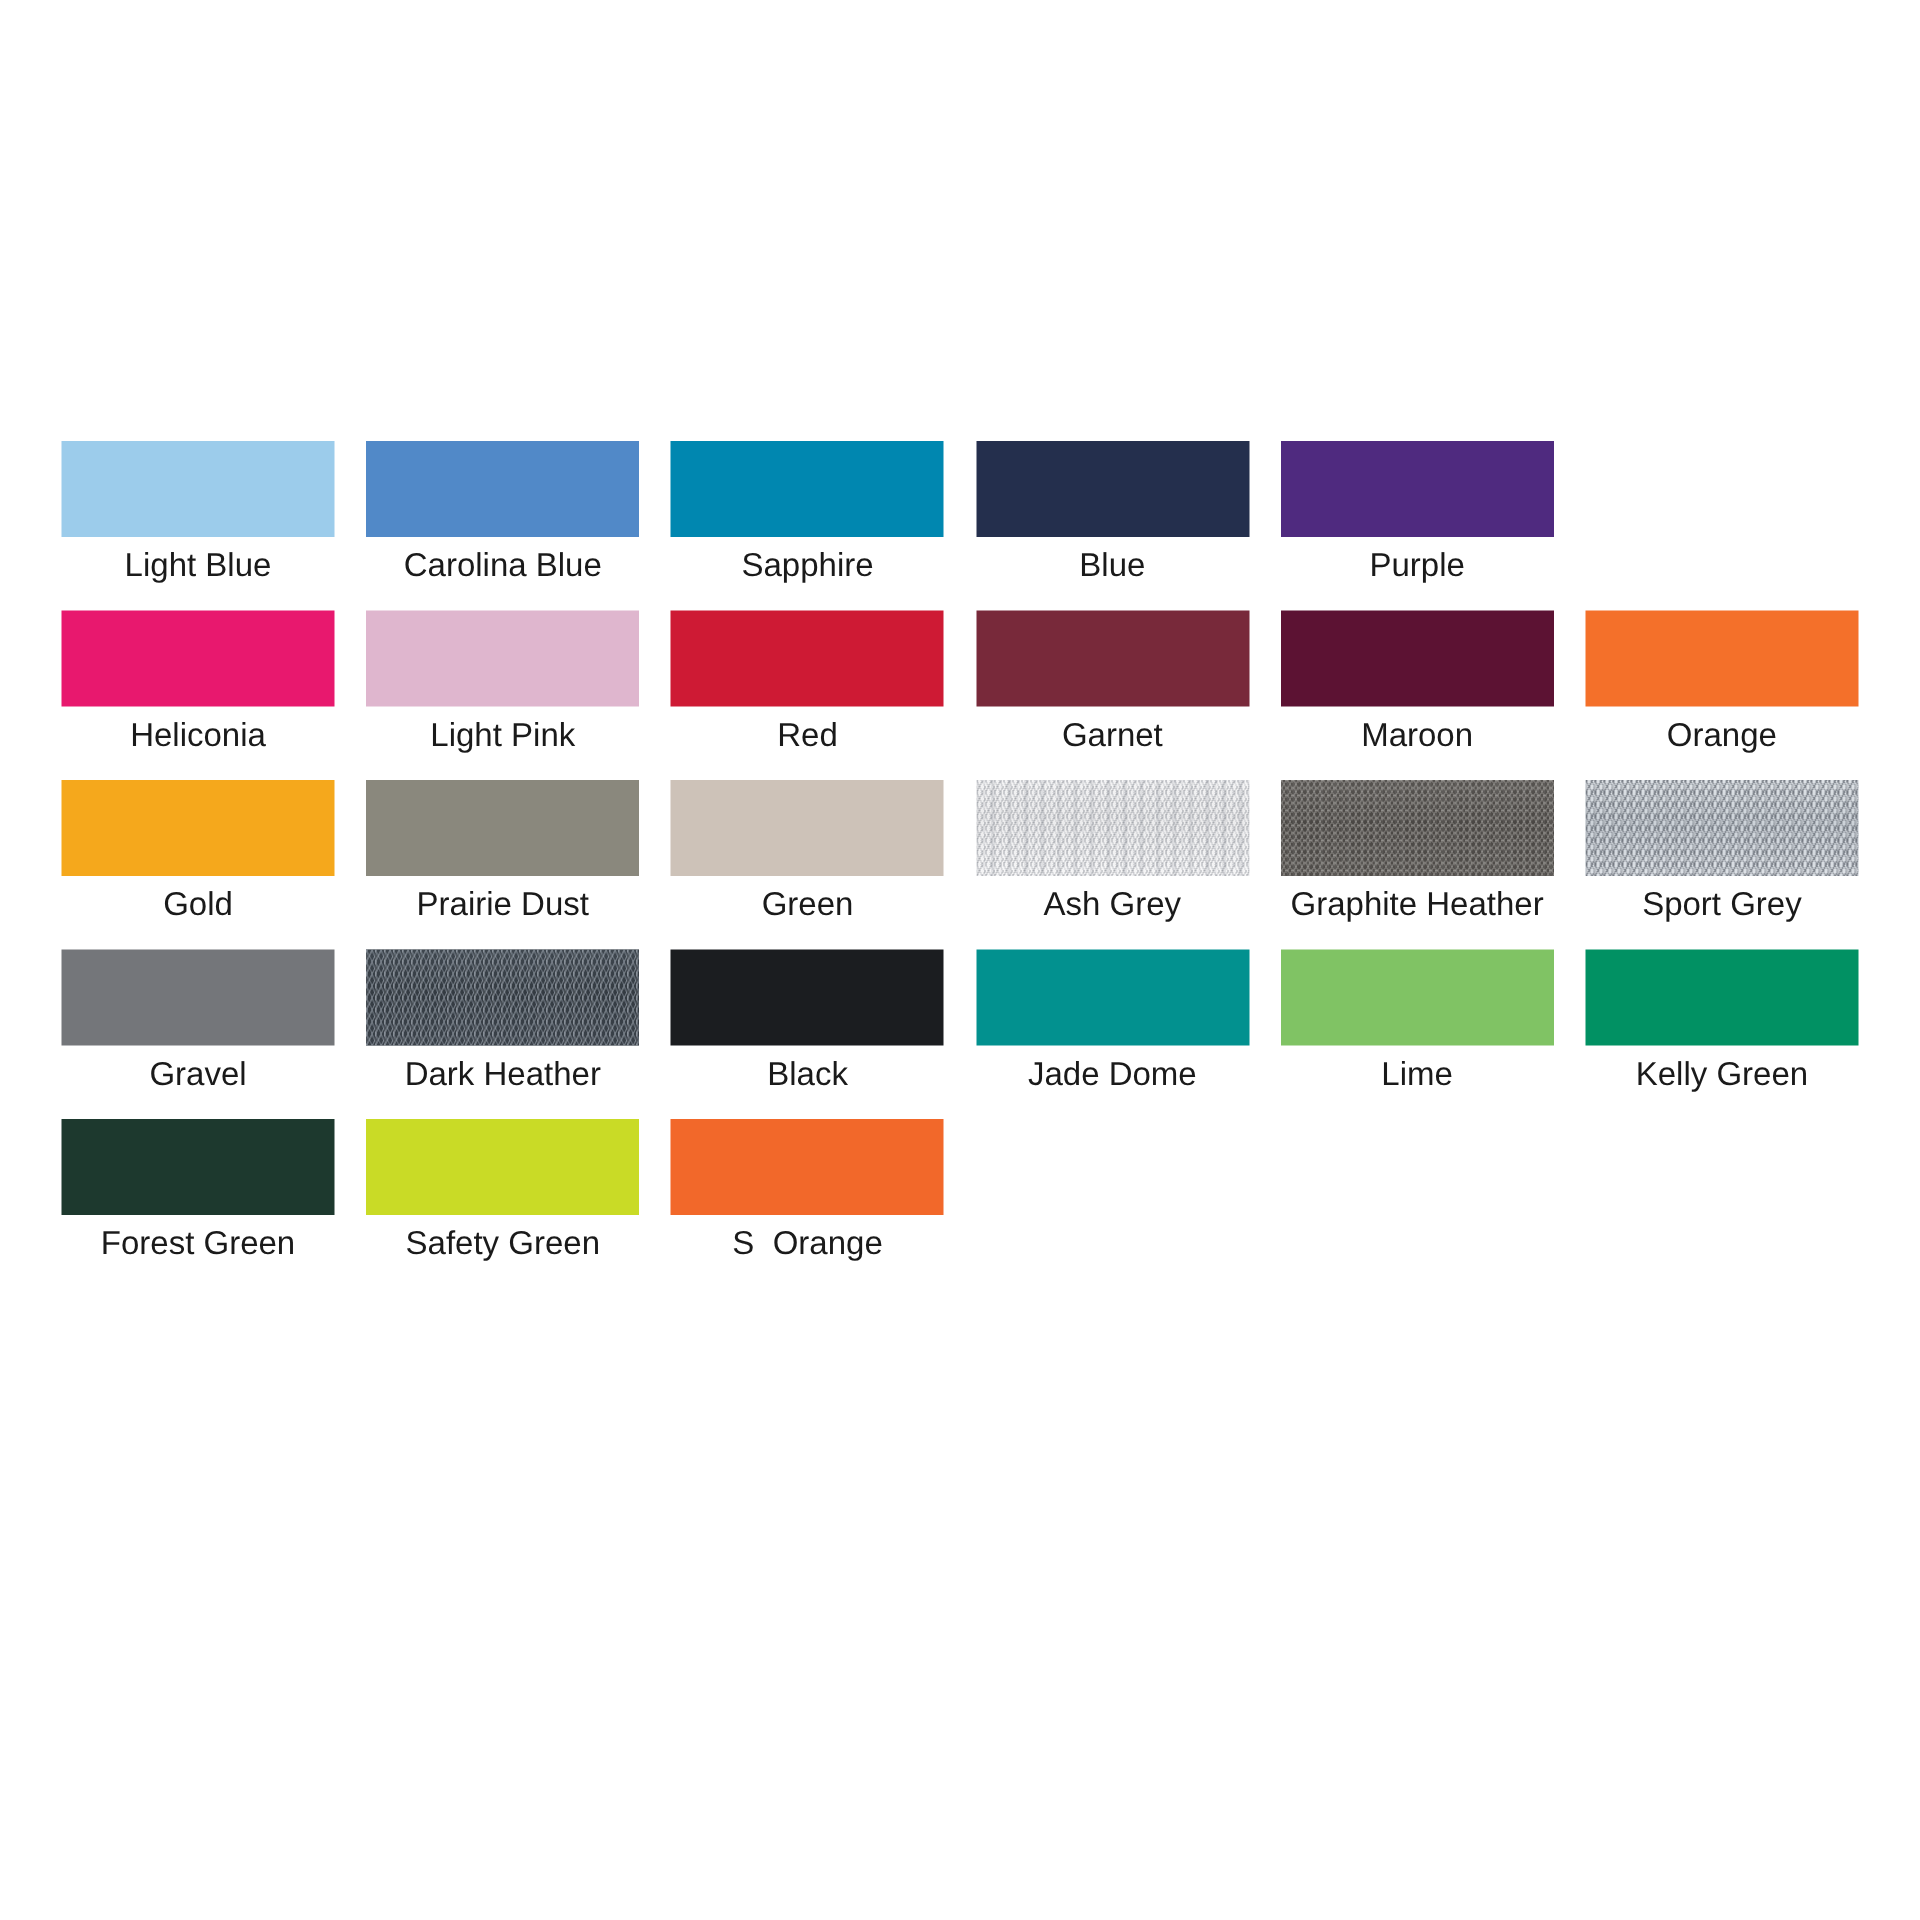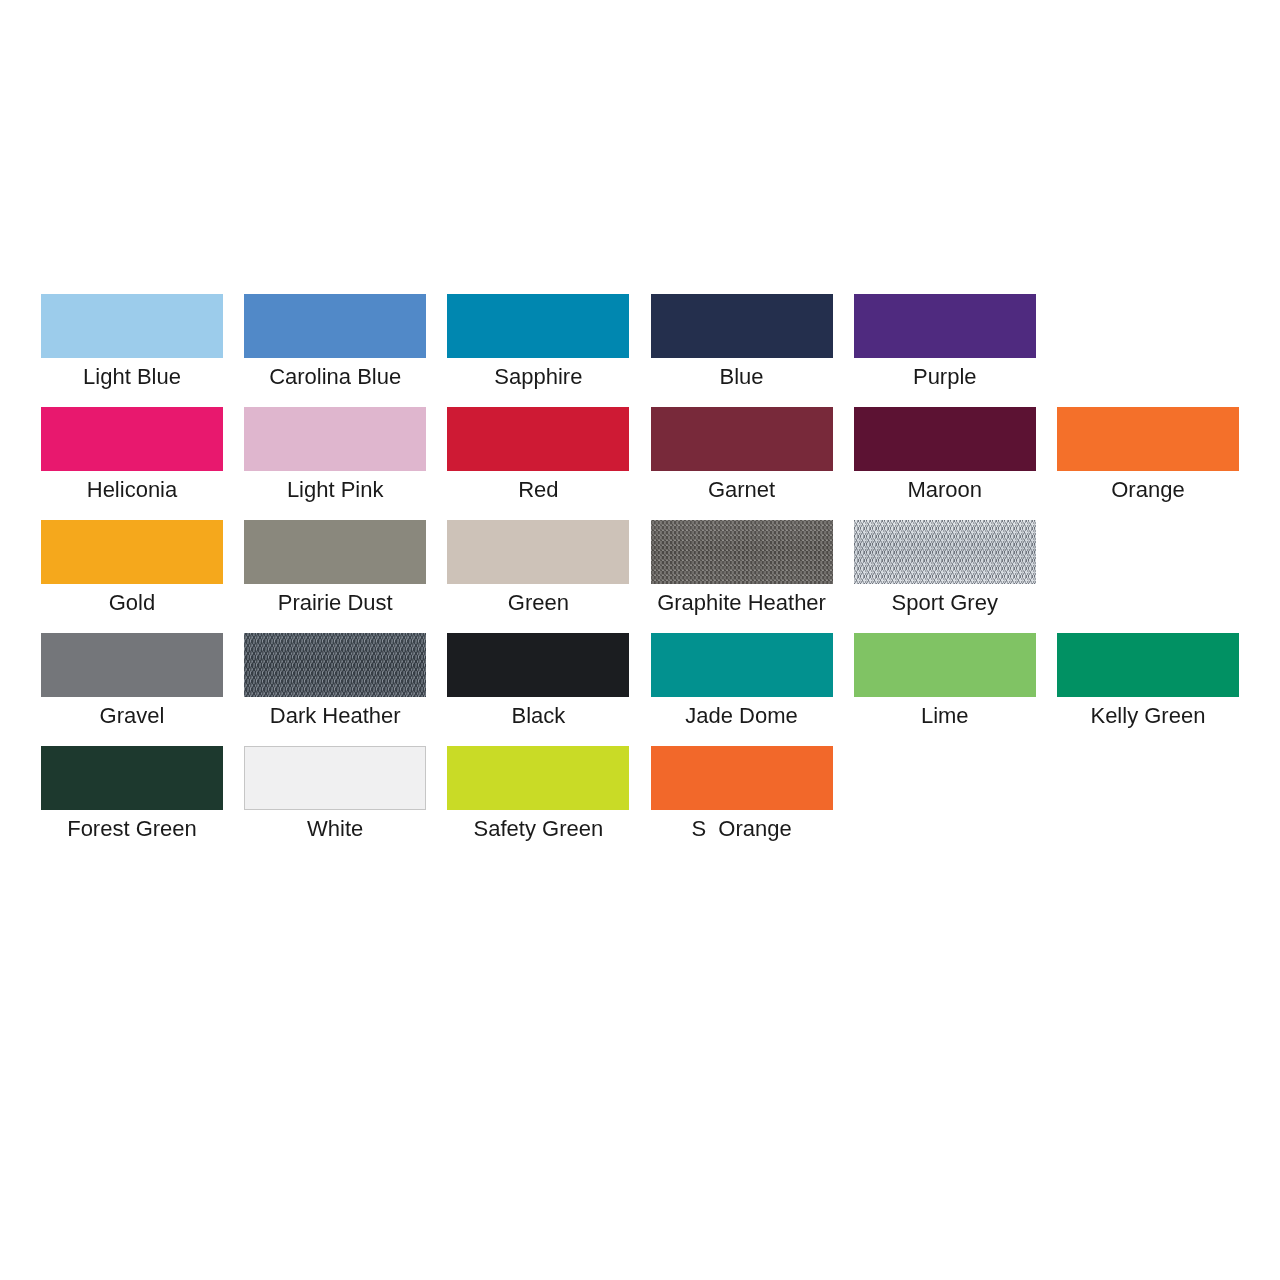--- a/index.html
+++ b/index.html
@@ -184,20 +184,26 @@
       </div>
       <div class="swatch-cell">
         <div class="swatch-chip" style="background: rgb(138, 136, 125);"></div>
         <span class="swatch-label">Prairie Dust</span>
       </div>
       <div class="swatch-cell">
         <div class="swatch-chip" style="background: rgb(205, 194, 184);"></div>
         <span class="swatch-label">Green</span>
       </div>
       <div class="swatch-cell">
+        <div class="swatch-chip" style="background: rgb(240, 240, 241);">
+          <span class="tex tex-knit tex-ash"></span>
+        </div>
+        <span class="swatch-label">Ash Grey</span>
+      </div>
+      <div class="swatch-cell">
         <div class="swatch-chip" style="background: rgb(78, 75, 72);">
           <span class="tex tex-knit tex-graphite"></span>
         </div>
         <span class="swatch-label">Graphite Heather</span>
       </div>
       <div class="swatch-cell">
         <div class="swatch-chip" style="background: rgb(210, 216, 221);">
           <span class="tex tex-knit tex-sport"></span>
         </div>
         <span class="swatch-label">Sport Grey</span>
@@ -230,24 +236,20 @@
         <div class="swatch-chip" style="background: rgb(1, 145, 99);"></div>
         <span class="swatch-label">Kelly Green</span>
       </div>
     </div>
     <div class="swatch-row">
       <div class="swatch-cell">
         <div class="swatch-chip" style="background: rgb(29, 57, 46);"></div>
         <span class="swatch-label">Forest Green</span>
       </div>
       <div class="swatch-cell">
-        <div class="swatch-chip bordered" style="background: rgb(240, 240, 241);"></div>
-        <span class="swatch-label">White</span>
-      </div>
-      <div class="swatch-cell">
         <div class="swatch-chip" style="background: rgb(201, 219, 38);"></div>
         <span class="swatch-label">Safety Green</span>
       </div>
       <div class="swatch-cell">
         <div class="swatch-chip" style="background: rgb(242, 104, 42);"></div>
         <span class="swatch-label">S  Orange</span>
       </div>
     </div>
   </div>
 

